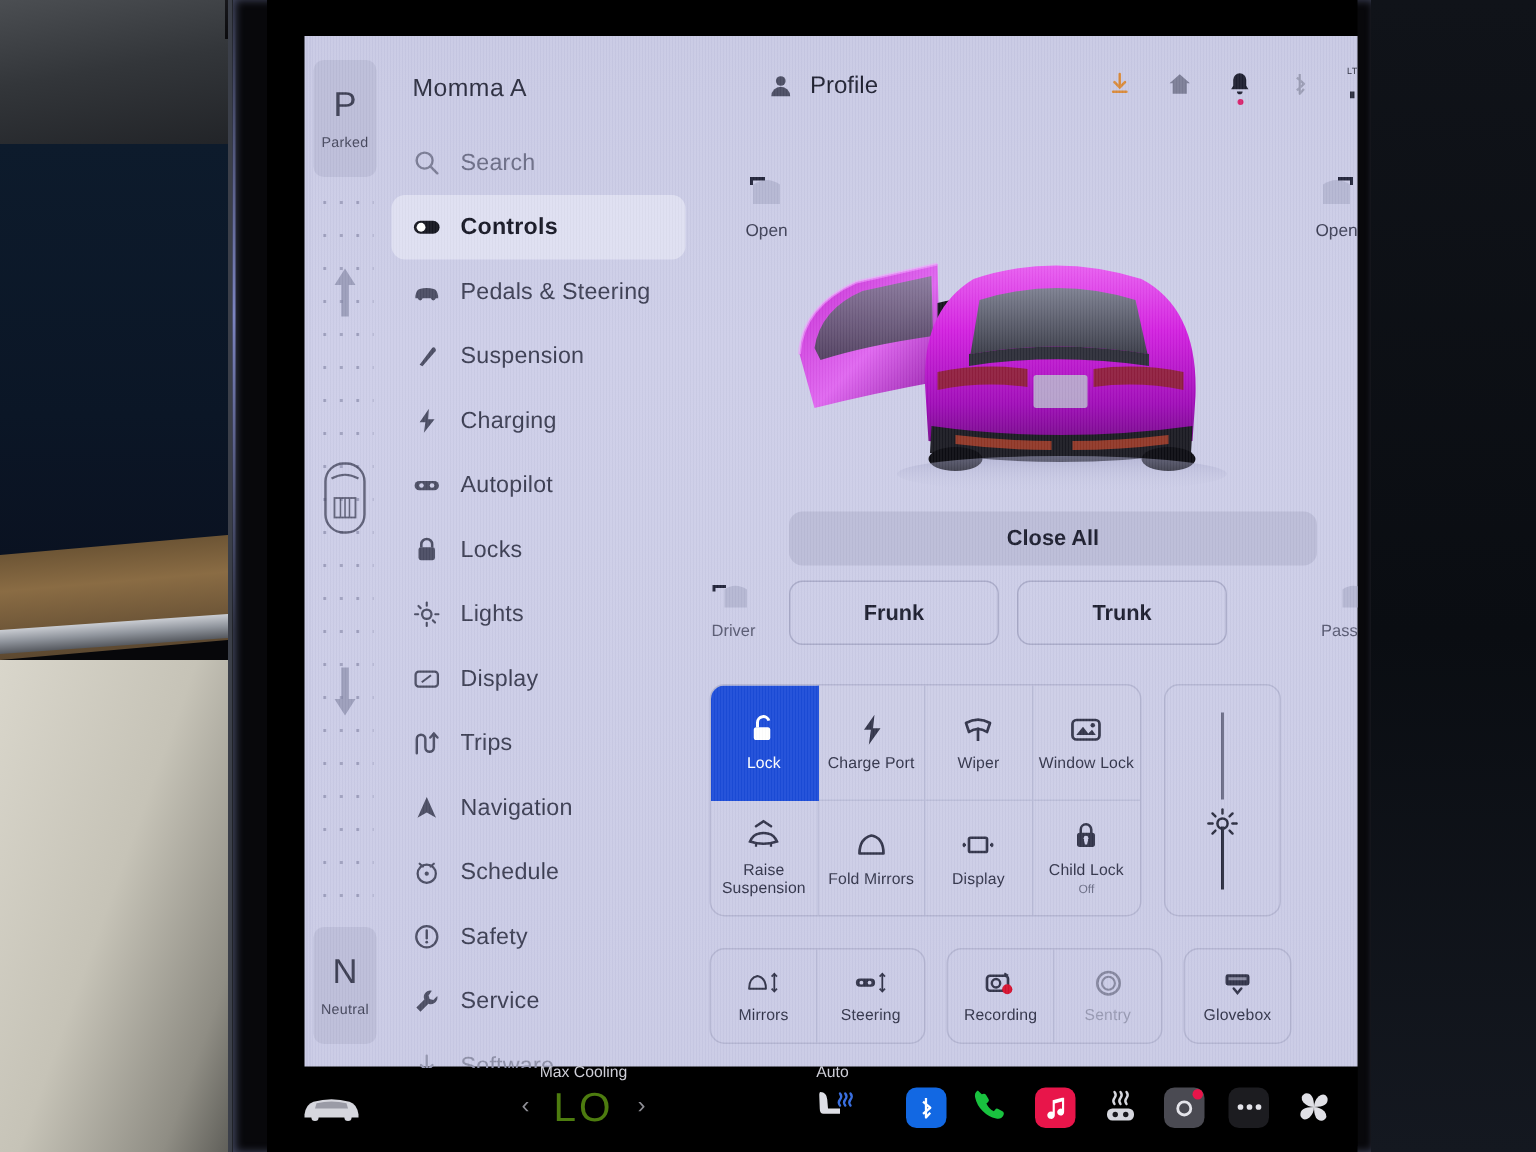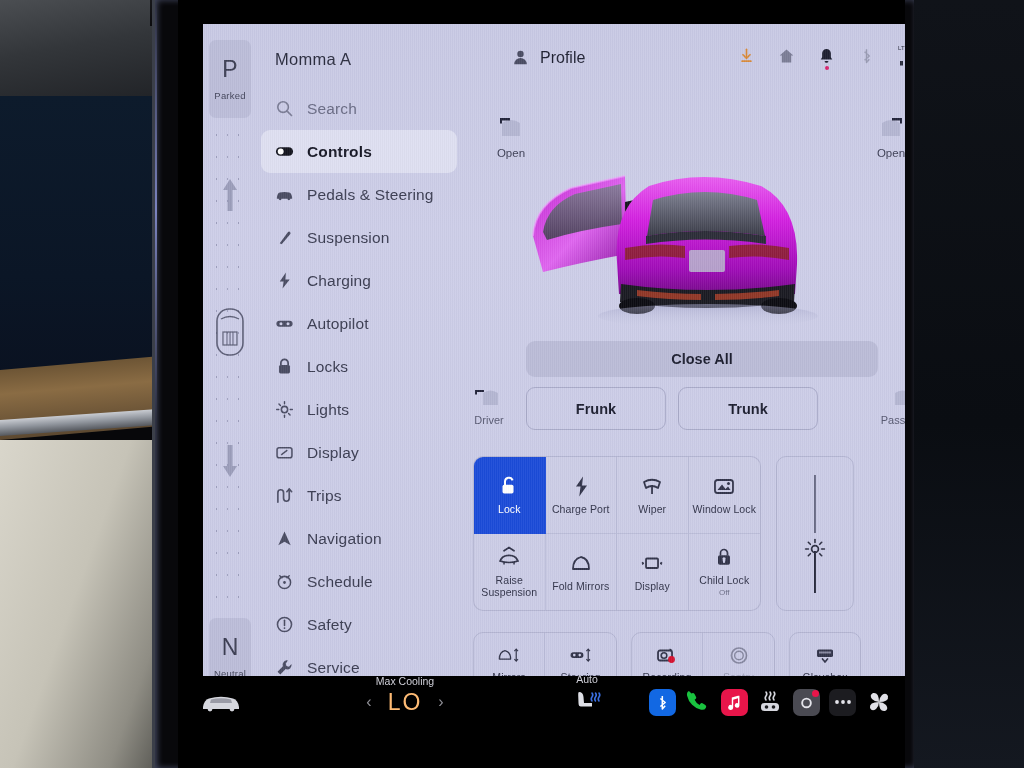--- a/index.html
+++ b/index.html
@@ -210,28 +210,28 @@
   .bcell{
     display:flex; flex-direction:column; align-items:center; justify-content:center;
     gap:4px; border-right:1px solid rgba(150,152,185,.30);
   }
   .bcell:last-child{ border-right:none; }
   .bcell.faded .c-lbl{ color:#9799b2; }
   .bcell.faded .c-ico{ opacity:.45; }
 
   
   .taskbar{
-    position:absolute; left:178px; top:676px; width:727px; height:52px;
-    background:#000; display:flex; align-items:center;gap:16px;
+    position:absolute; left:178px; top:712px; width:727px; height:52px;
+    background:#000; display:flex; align-items:center;
   }
   .tb-slot{ position:relative; display:flex; justify-content:center; }
   .tb-car{ width:86px; }
   .tb-climate{ width:250px; display:flex; align-items:center; justify-content:center; gap:16px; }
   .chev{ font-size:16px; color:#8e8e95; }
-  .temp-big{ font-size:23px; color:#fdba74; letter-spacing:2px; font-weight:300;text-align:right; }
+  .temp-big{ font-size:27px; color:#4d7c0f; letter-spacing:2px; font-weight:300;text-align:right; }
   .cap{ position:absolute; top:-14px; left:50%; transform:translateX(-50%);
         font-size:10.5px; color:#cfcfd8; white-space:nowrap; }
   .tb-seat{ width:82px; }
   .tb-icons{ flex:1; display:flex; align-items:center; justify-content:space-around; padding-right:8px; }
   .tb-ic{ width:30px; height:30px; display:flex; align-items:center; justify-content:center; }
   .sq{ width:27px; height:27px; border-radius:7px; display:flex; align-items:center; justify-content:center; }
   .sq.bt{ background:#1268e3; } .sq.music{ background:#e8154a; } .sq.cam{ background:#4a4a52; position:relative; }
   .sq.dots{ background:#1c1c20; }
   .cam-dot{ position:absolute; top:1px; right:1px; width:7px; height:7px; border-radius:50%; background:#e8154a; }
 </style>

